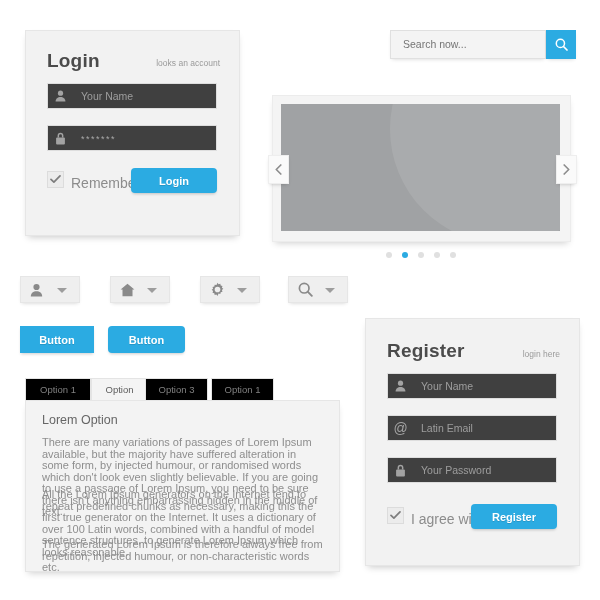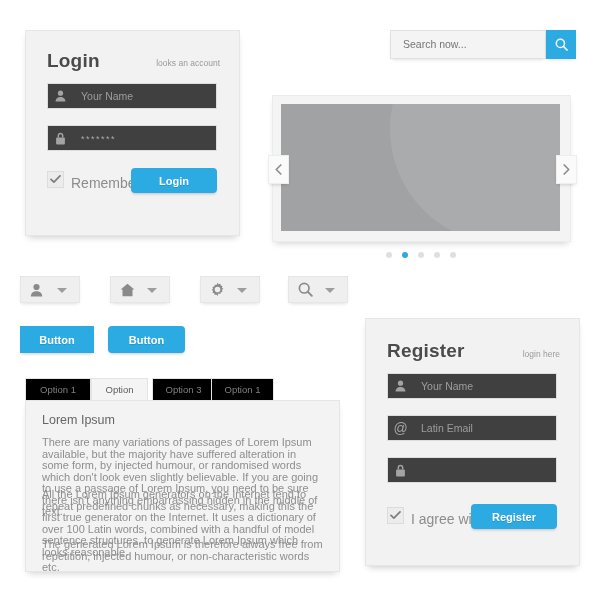--- a/index.html
+++ b/index.html
@@ -395,26 +395,26 @@
   </span>
   <span class="dd-caret"></span>
 </div>
 
 <button class="btn-blue abs" id="btn-square">Button</button>
 <button class="btn-blue rounded abs" id="btn-round">Button</button>
 
 <div class="abs" id="tabs">
     <div class="tab" style="left: 0px; width: 66px;">Option 1</div>
     <div class="tab active" style="left: 66px; width: 57px;">Option</div>
-    <div class="tab" style="left: 127px; width: 63px;">Option 3</div>
+    <div class="tab" style="left: 120px; width: 63px;">Option 3</div>
     <div class="tab" style="left: 186px; width: 63px;">Option 1</div>
   </div>
 
 <div class="abs" id="tab-panel">
-  <div id="tab-panel-title">Lorem Ipsum</div>
+  <div id="tab-panel-title">Lorem Option</div>
   <div class="tab-para" style="top:36px;">There are many variations of passages of Lorem Ipsum available, but the majority have suffered alteration in some form, by injected humour, or randomised words which don't look even slightly believable. If you are going to use a passage of Lorem Ipsum, you need to be sure there isn't anything embarrassing hidden in the middle of text.</div>
   <div class="tab-para" style="top:88px;">All the Lorem Ipsum generators on the Internet tend to repeat predefined chunks as necessary, making this the first true generator on the Internet. It uses a dictionary of over 100 Latin words, combined with a handful of model sentence structures, to generate Lorem Ipsum which looks reasonable.</div>
   <div class="tab-para" style="top:138px;">The generated Lorem Ipsum is therefore always free from repetition, injected humour, or non-characteristic words etc.</div>
 </div>
 
 <div class="abs" id="register-card">
   <div class="card-title" style="top:21px;">Register</div>
   <div class="card-link" style="top:30px;text-align:right;">login here</div>
 
   <div class="field" style="top:54px;">
@@ -432,20 +432,21 @@
     <span class="fi-text">Latin Email</span>
   </div>
 
   <div class="field" style="top:138px;">
     <span class="fi-icon">
       <svg width="11" height="13" viewBox="0 0 11 13">
           <path d="M2.6 5.6V3.6a2.9 2.9 0 0 1 5.8 0v2h-1.5v-2a1.4 1.4 0 0 0-2.8 0v2z" fill="#a3a3a3"></path>
           <rect x="1.1" y="5.4" width="8.8" height="7.1" rx="1" fill="#a3a3a3"></rect>
         </svg>
     </span>
+    <span class="fi-text">Your Password</span>
   </div>
 
   <div class="cbox" style="left:21px; top:188px;">
     <svg width="11" height="9" viewBox="0 0 11 9">
         <path d="M1 4.4L3.9 7.2 10 0.9" stroke="#7d7d7d" stroke-width="1.7" fill="none" stroke-linecap="round" stroke-linejoin="round"></path>
       </svg>
   </div>
   <div class="cbox-label" style="left:45px; top:192px;">I agree with Terms</div>
 
   <button class="btn-blue rounded abs" style="left:105px; top:185px; width:86px; height:25px;">Register</button>

